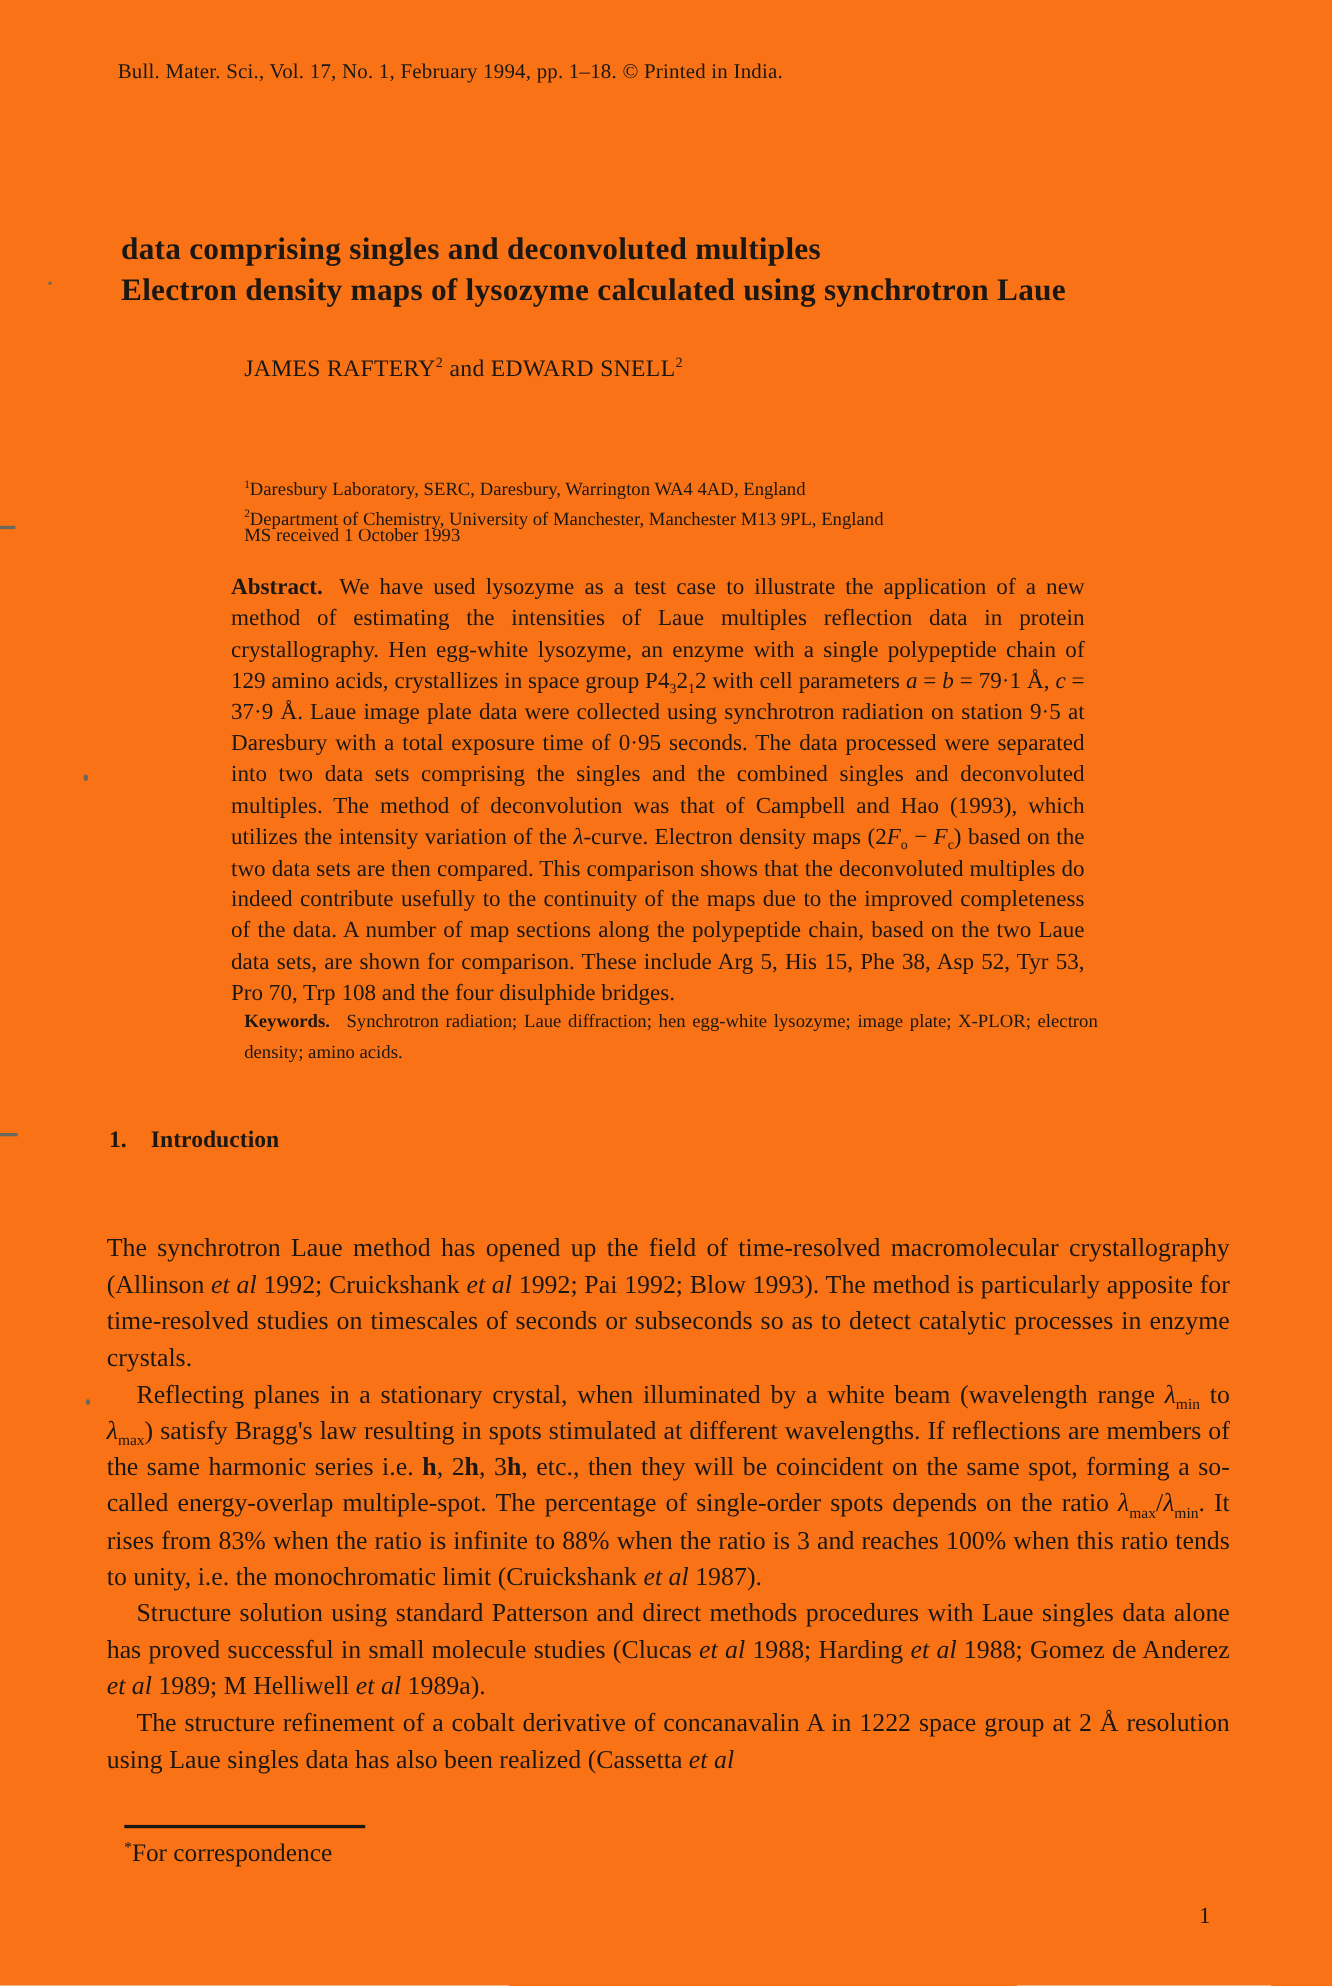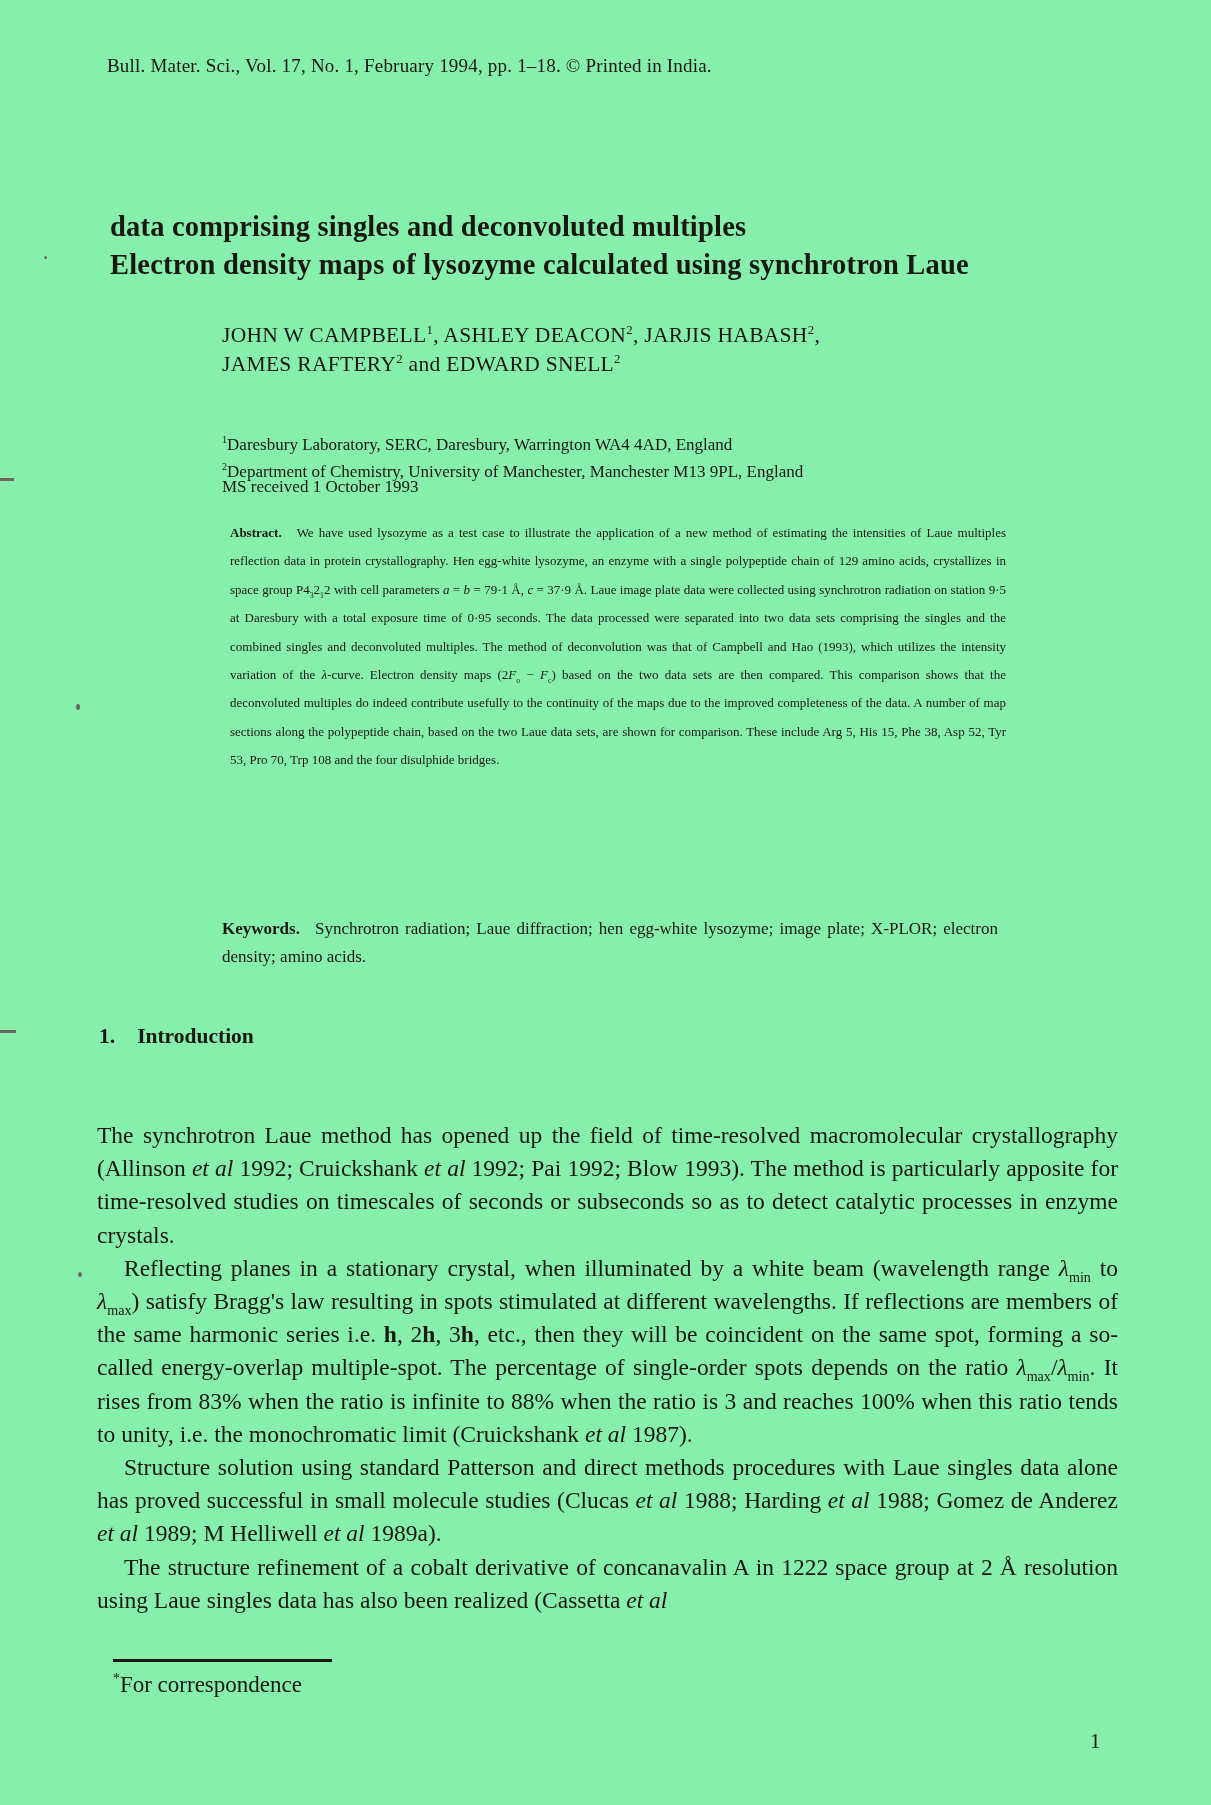--- a/index.html
+++ b/index.html
@@ -1,20 +1,20 @@
 <!DOCTYPE html>
 <html><head>
 <meta charset="utf-8">
 <style>
   * { margin:0; padding:0; box-sizing:border-box; }
   html,body { background:#e8e6e0; }
   .page {
     position:relative;
     width:1211px; height:1805px;
-    background:#86efac;
+    background:#f97316;
     color:#1b1712;
     font-family:"Liberation Serif","DejaVu Serif",serif;
     overflow:hidden;
   }
   .citation {
     position:absolute; left:107px; top:55px;
     font-size:19px; letter-spacing:0.2px; white-space:nowrap;
   }
   .title {
     position:absolute; left:110px; top:208px;
@@ -28,22 +28,22 @@
   }
   .affils {
     position:absolute; left:222px; top:408px;
     font-size:17px; line-height:26.5px;margin-top:24px;
   }
   .ms {
     position:absolute; left:222px; top:477px;
     font-size:17px;
   }
   .abstract {
-    position:absolute; left:230px; top:519px; width:776px;
-    font-size:13px; line-height:28.4px; text-align:justify;
+    position:absolute; left:210px; top:519px; width:776px;
+    font-size:21px; line-height:28.4px; text-align:justify;
   }
   .keywords {
     position:absolute; left:222px; top:915px; width:776px;
     font-size:17px; line-height:28.4px; text-align:justify;
   }
   .blk-label { font-weight:700; }
   .blk-gap { display:inline-block; width:15px; }
   .sec-head {
     position:absolute; left:99px; top:1024px;
     font-size:21.5px; font-weight:700;
@@ -84,21 +84,20 @@
 <div class="page">
 
   <div class="citation">Bull. Mater. Sci., Vol. 17, No. 1, February 1994, pp. 1–18. © Printed in India.</div>
 
   <h1 class="title">
     <span class="tline">data comprising singles and deconvoluted multiples</span>
     <span class="tline">Electron density maps of lysozyme calculated using synchrotron Laue</span>
   </h1>
 
   <div class="authors">
-    <div class="author-line"><span>JOHN W CAMPBELL</span><sup>1</sup><span>, ASHLEY DEACON</span><sup>2</sup><span>, JARJIS HABASH</span><sup>2</sup><span>,</span></div>
     <div class="author-line"><span>JAMES RAFTERY</span><sup>2</sup><span> and EDWARD SNELL</span><sup>2</sup></div>
   </div>
 
   <div class="affils">
     <div class="affil"><sup>1</sup><span>Daresbury Laboratory, SERC, Daresbury, Warrington WA4 4AD, England</span></div>
     <div class="affil"><sup>2</sup><span>Department of Chemistry, University of Manchester, Manchester M13 9PL, England</span></div>
   </div>
 
   <div class="ms">MS received 1 October 1993</div>
 

